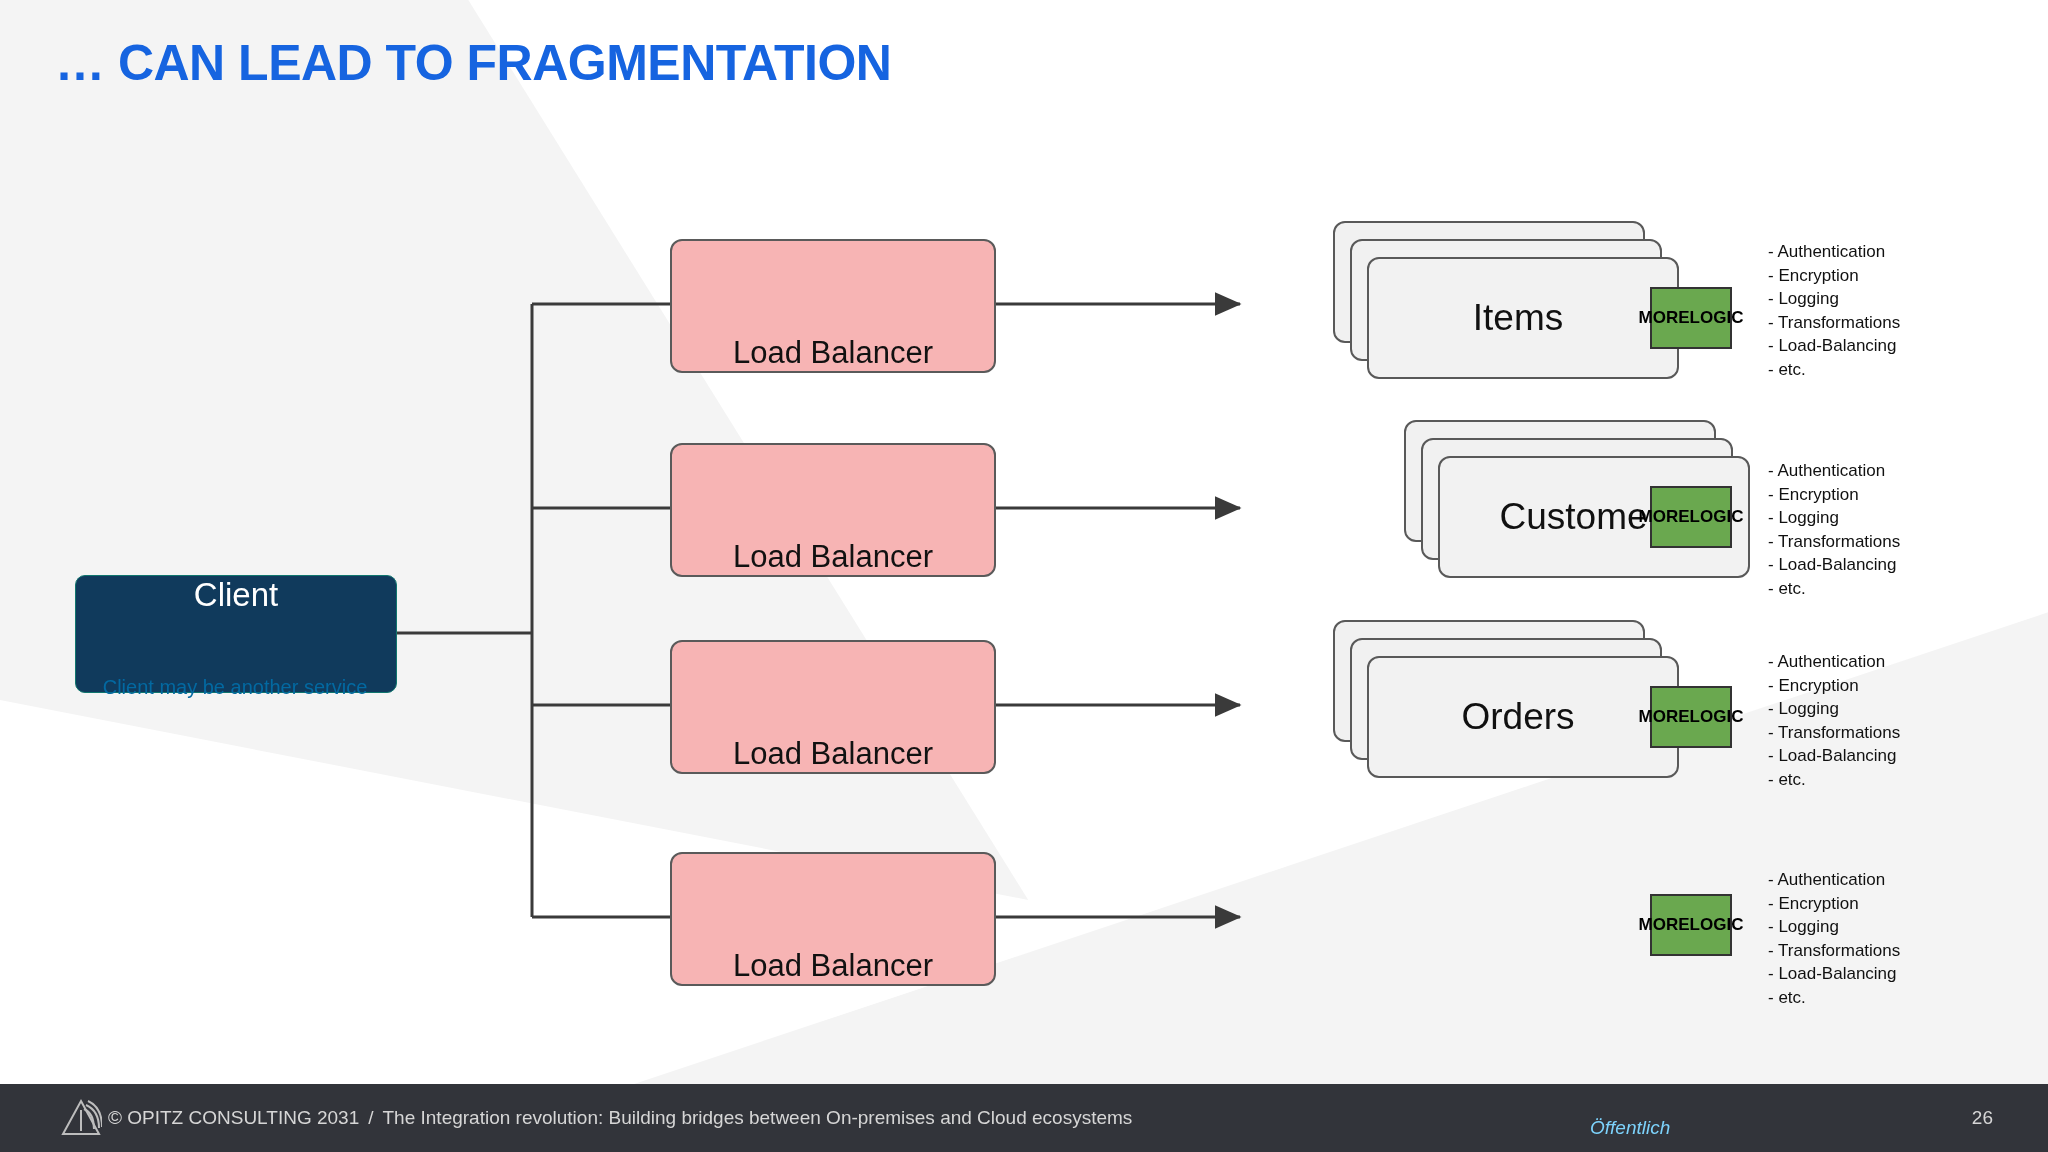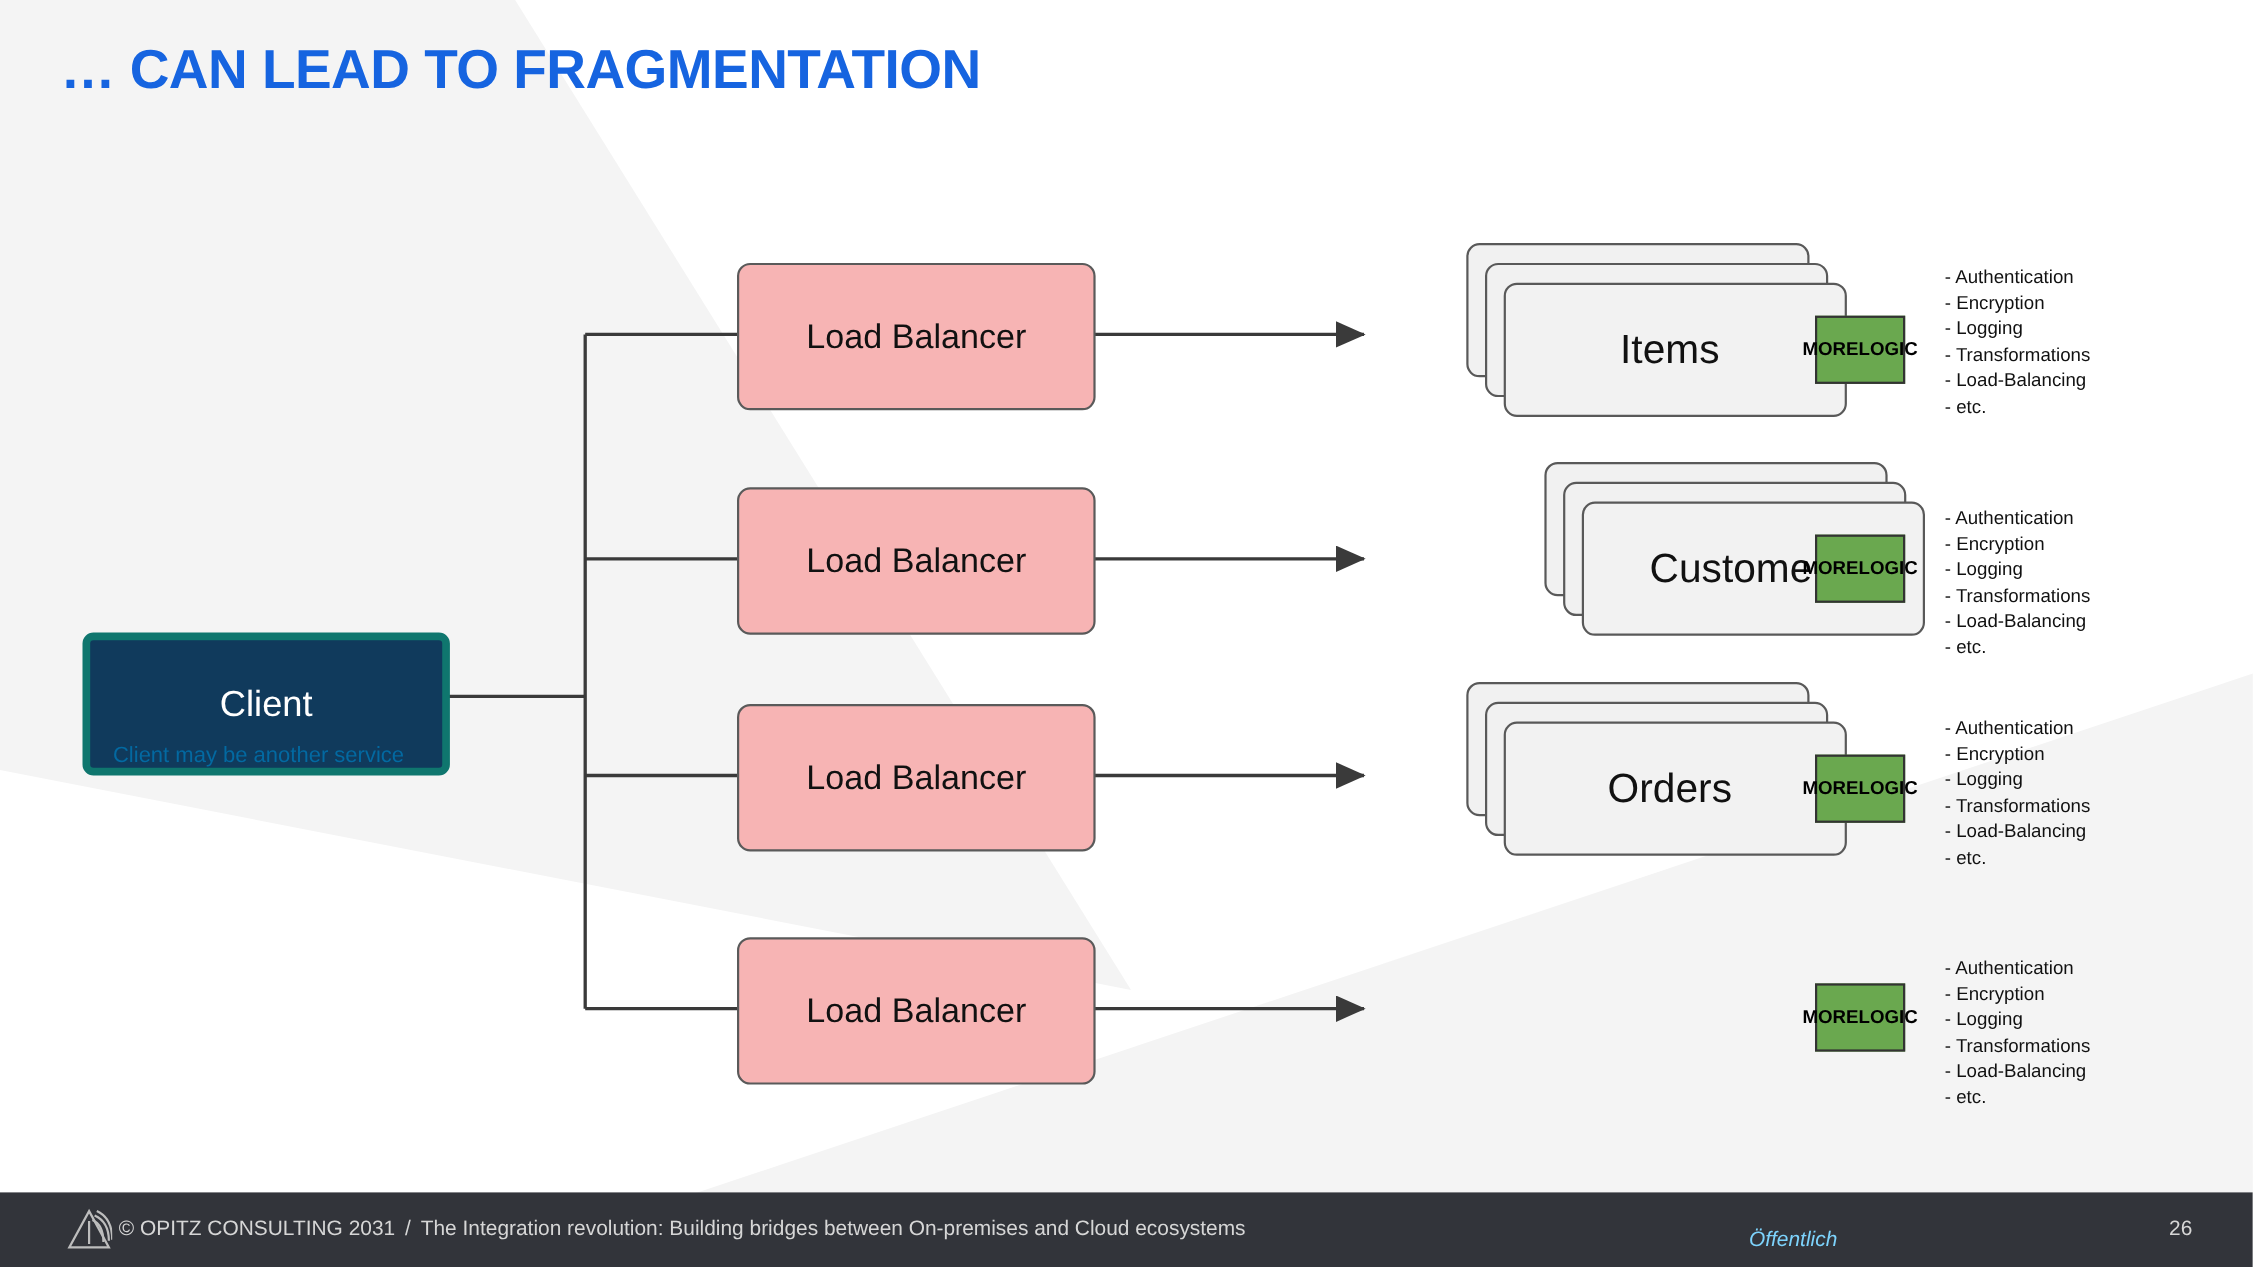--- a/index.html
+++ b/index.html
@@ -25,36 +25,36 @@
     z-index:5;
   }
 
   
   .diagram{position:absolute;inset:0;z-index:3;}
   .connectors{position:absolute;left:0;top:0;width:2048px;height:1152px;z-index:2;}
 
   
   .client-box{
     position:absolute;left:75px;top:575px;width:320px;height:116px;
-    background:#103a5c;border:7px solid #0f766e;border-radius:10px;
-    display:flex;align-items:center;justify-content:center;
+    background:#103a5c;border:1px solid #0f766e;border-radius:10px;
+    display:flex;justify-content:center;
     color:#ffffff;font-size:33px;font-weight:normal;
     z-index:4;
   }
   .client-caption{
     position:absolute;left:75px;top:676px;width:320px;
     text-align:center;font-size:20px;color:#0369a1;
     z-index:4;white-space:nowrap;
   }
 
   
   .lb-box{
     position:absolute;width:322px;height:130px;
     background:#f7b4b4;border:2px solid #5a5a5a;border-radius:12px;
-    display:flex;align-items:center;justify-content:center;
+    display:flex;align-items:flex-end;justify-content:center;
     font-size:31px;color:#111111;
     z-index:4;
   }
 
   
   .stack{position:absolute;width:340px;height:160px;z-index:4;}
   .stack .card{
     position:absolute;width:312px;height:122px;
     background:#f1f1f1;border:2px solid #595959;border-radius:12px;
     box-sizing:border-box;

